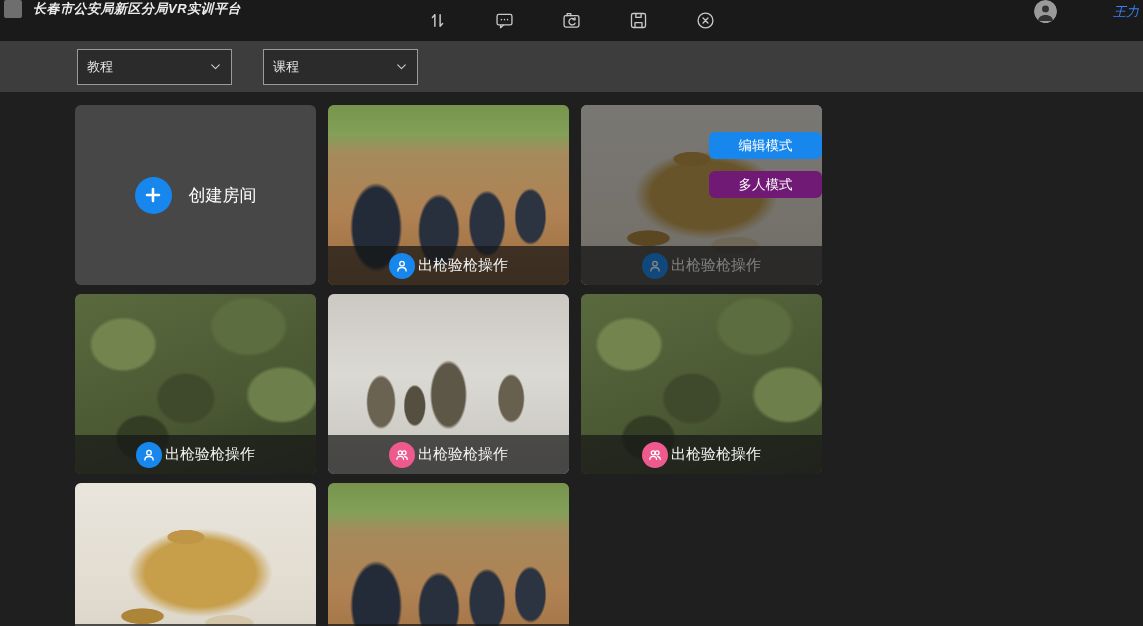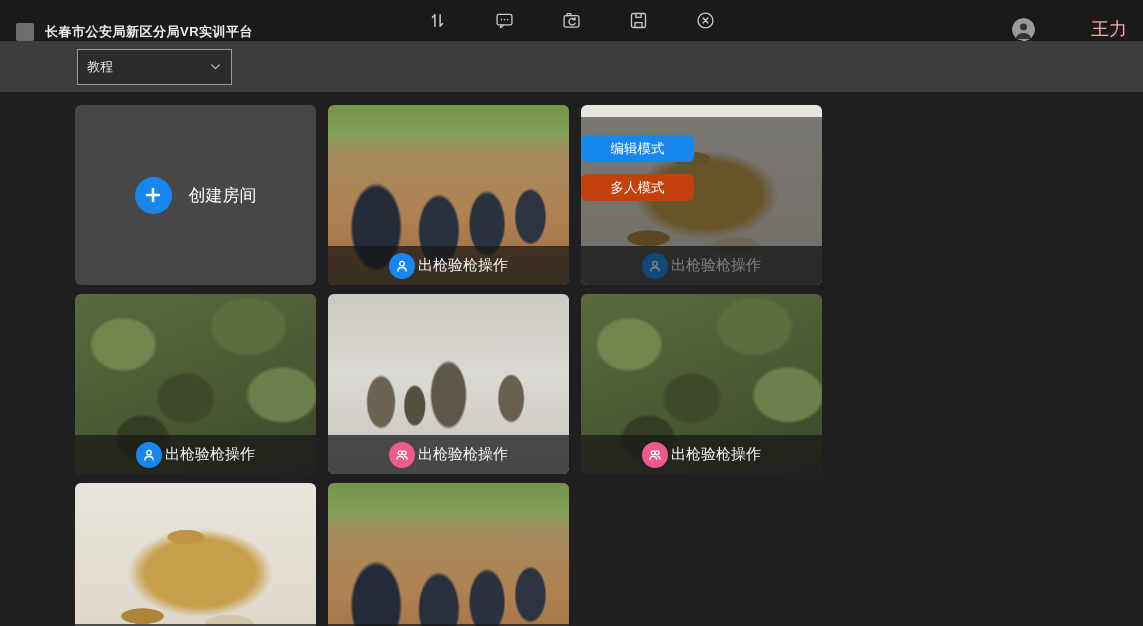--- a/index.html
+++ b/index.html
@@ -1,27 +1,27 @@
 <!DOCTYPE html>
 <html><head>
 <meta charset="utf-8">
 <style>
   * { margin:0; padding:0; box-sizing:border-box; }
   html,body { width:1143px; height:626px; overflow:hidden; }
   body { background:#1f1f1f; font-family:"Liberation Sans","DejaVu Sans",sans-serif; }
 
   
-  .topbar { height:41px; background:#1a1a1a; display:flex; align-items:flex-end; padding:0 16px; position:relative; }
+  .topbar { height:41px; background:#1a1a1a; display:flex; align-items:flex-start; padding:0 4px; position:relative;font-style:italic; }
   .logo { width:18px; height:18px; background:#6e6e6e; border-radius:2px; margin-right:11px; flex:none; }
   .app-title { font-size:13px; color:#ececec; font-weight:700; letter-spacing:.5px; }
   .topbar-icons { position:absolute; left:50%; top:0; transform:translateX(-50%); height:41px; display:flex; align-items:center; gap:43px; }
   .tb-icon { width:24px; height:24px; display:flex; align-items:center; justify-content:center; cursor:pointer; }
   .user { margin-left:auto; display:flex; align-items:center; gap:8px; cursor:pointer; }
   .user-avatar { width:23px; height:23px; border-radius:50%; overflow:hidden; }
-  .user-name { color:#fca5a5; font-size:18px;margin-left:48px; }
+  .user-name { color:#3b82f6; font-size:13px;margin-left:48px; }
 
   
   .filterbar { height:51px; background:#3d3d3d; display:flex; align-items:center; gap:31px; padding-left:77px; }
   .select { width:155px; height:36px; background:#2b2b2b; border:1px solid #9b9b9b; display:flex; align-items:center; justify-content:space-between; padding:0 9px; font-size:13px; color:#e3e3e3; cursor:pointer; }
 
   
   .grid { display:flex; flex-wrap:wrap; column-gap:12px; row-gap:9px; padding:13px 0 0 75px; width:1030px; }
   .card { width:241px; height:180px; border-radius:6px; position:relative; overflow:hidden; background:#484848; cursor:pointer; flex:none; }
   .create-card { display:flex; align-items:center; justify-content:center; gap:17px; background:#474747; }
   .plus-circle { width:37px; height:37px; border-radius:50%; background:#1787ee; display:flex; align-items:center; justify-content:center; flex:none; }
@@ -54,24 +54,24 @@
     radial-gradient(18px 34px at 36% 62%, #554f40 0 55%, rgba(85,79,64,0) 62%),
     linear-gradient(180deg,#cbc9c2 0%,#dbd9d3 45%,#c6c4bd 100%); }
 
   .caption { position:absolute; left:0; right:0; bottom:0; height:39px; background:rgba(22,22,22,.72); display:flex; align-items:center; justify-content:center; gap:3px; z-index:1; }
   .cap-avatar { width:26px; height:26px; border-radius:50%; background:#1787ee; display:flex; align-items:center; justify-content:center; flex:none; }
   .cap-avatar[data-variant="group"] { background:#ee5a8e; }
   .cap-avatar .icon-group { display:none; }
   .cap-avatar[data-variant="group"] .icon-group { display:block; }
   .cap-title { font-size:15px; color:#f3f3f3; }
 
-  .hover-overlay { position:absolute; inset:0; background:rgba(10,10,10,.5); z-index:2; display:flex; flex-direction:column; align-items:flex-start; padding-top:18px; gap:12px;margin-top:12px; }
+  .hover-overlay { position:absolute; inset:0; background:rgba(10,10,10,.5); z-index:2; display:flex; flex-direction:column; align-items:flex-end; padding-top:27px; gap:12px; }
   .mode-btn { width:113px; height:27px; border:none; border-radius:6px; color:#ffffff; font-size:13.5px; cursor:pointer; font-family:inherit; }
   .mode-btn.m0 { background:#1787ee; }
-  .mode-btn.m1 { background:#c2410c; }
+  .mode-btn.m1 { background:#701a75; }
   .mode-btn.m2 { background:#41d9c6; }
 </style>
 </head>
 <body>
 
 <header class="topbar">
   <div class="logo"></div>
   <div class="app-title">长春市公安局新区分局VR实训平台</div>
 
   <div class="topbar-icons">
@@ -125,20 +125,26 @@
   </div>
 </header>
 
 <div class="filterbar">
   <div class="select">
     <span>教程</span>
     <svg width="13" height="13" viewBox="0 0 24 24" fill="none" stroke="#cfcfcf" stroke-width="2" stroke-linecap="round" stroke-linejoin="round">
         <path d="M5 9l7 7 7-7"></path>
       </svg>
   </div>
+  <div class="select">
+    <span>课程</span>
+    <svg width="13" height="13" viewBox="0 0 24 24" fill="none" stroke="#cfcfcf" stroke-width="2" stroke-linecap="round" stroke-linejoin="round">
+        <path d="M5 9l7 7 7-7"></path>
+      </svg>
+  </div>
 </div>
 
 <main>
 <div class="grid">
 
   <div class="card create-card">
     <span class="plus-circle">
       <svg width="18" height="18" viewBox="0 0 24 24" fill="none" stroke="#ffffff" stroke-width="3.4" stroke-linecap="round">
             <path d="M12 4v16M4 12h16"></path>
           </svg>

